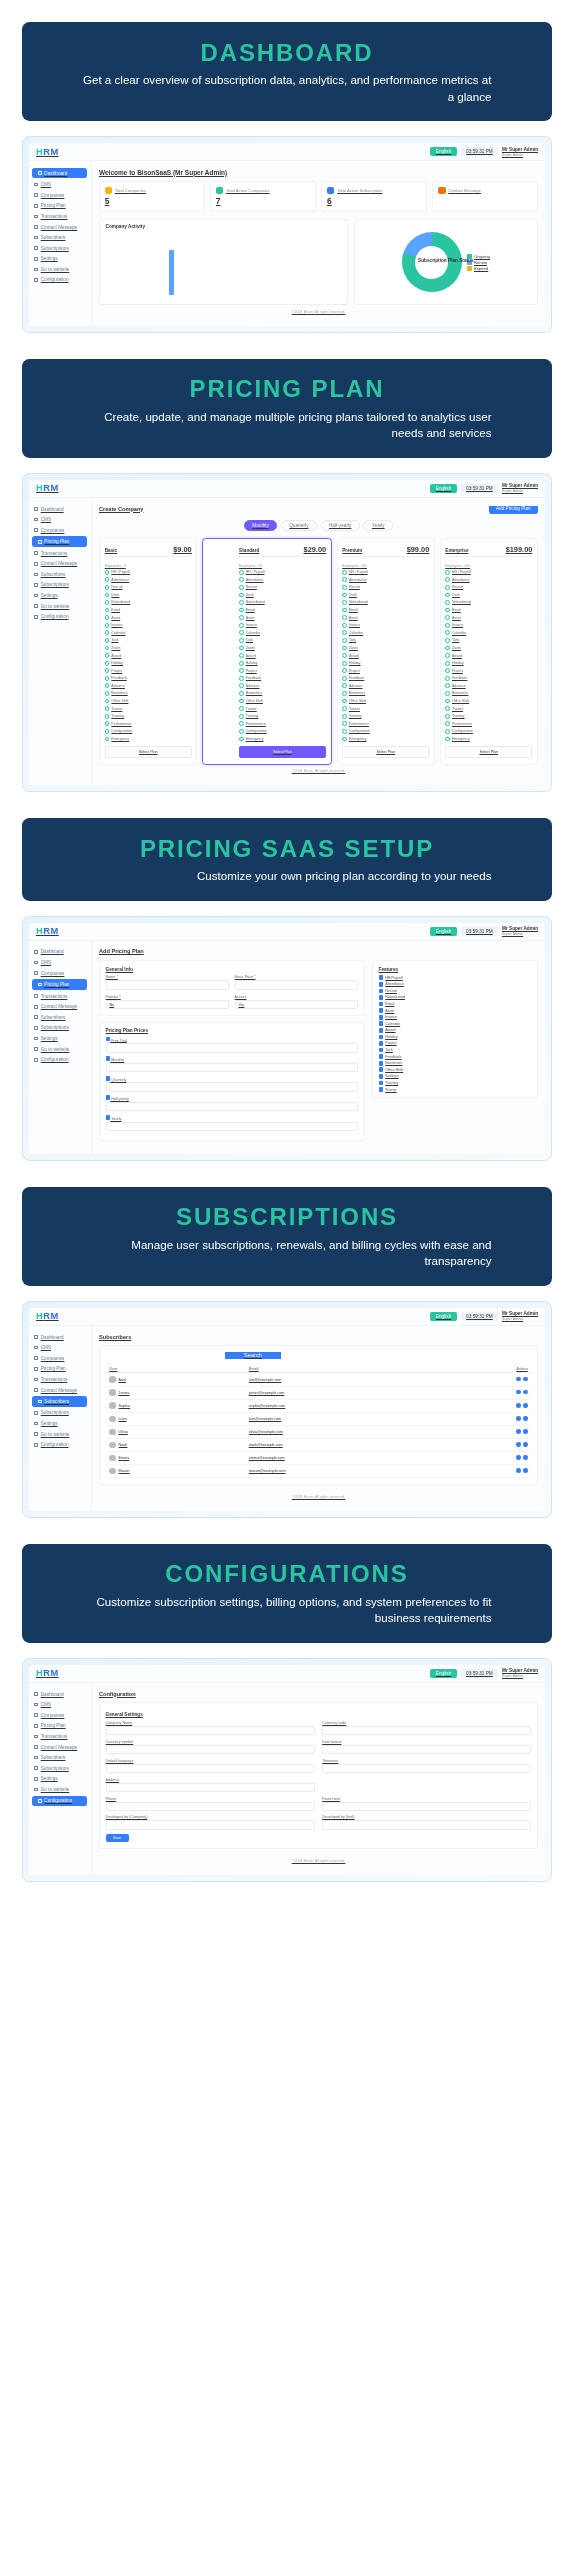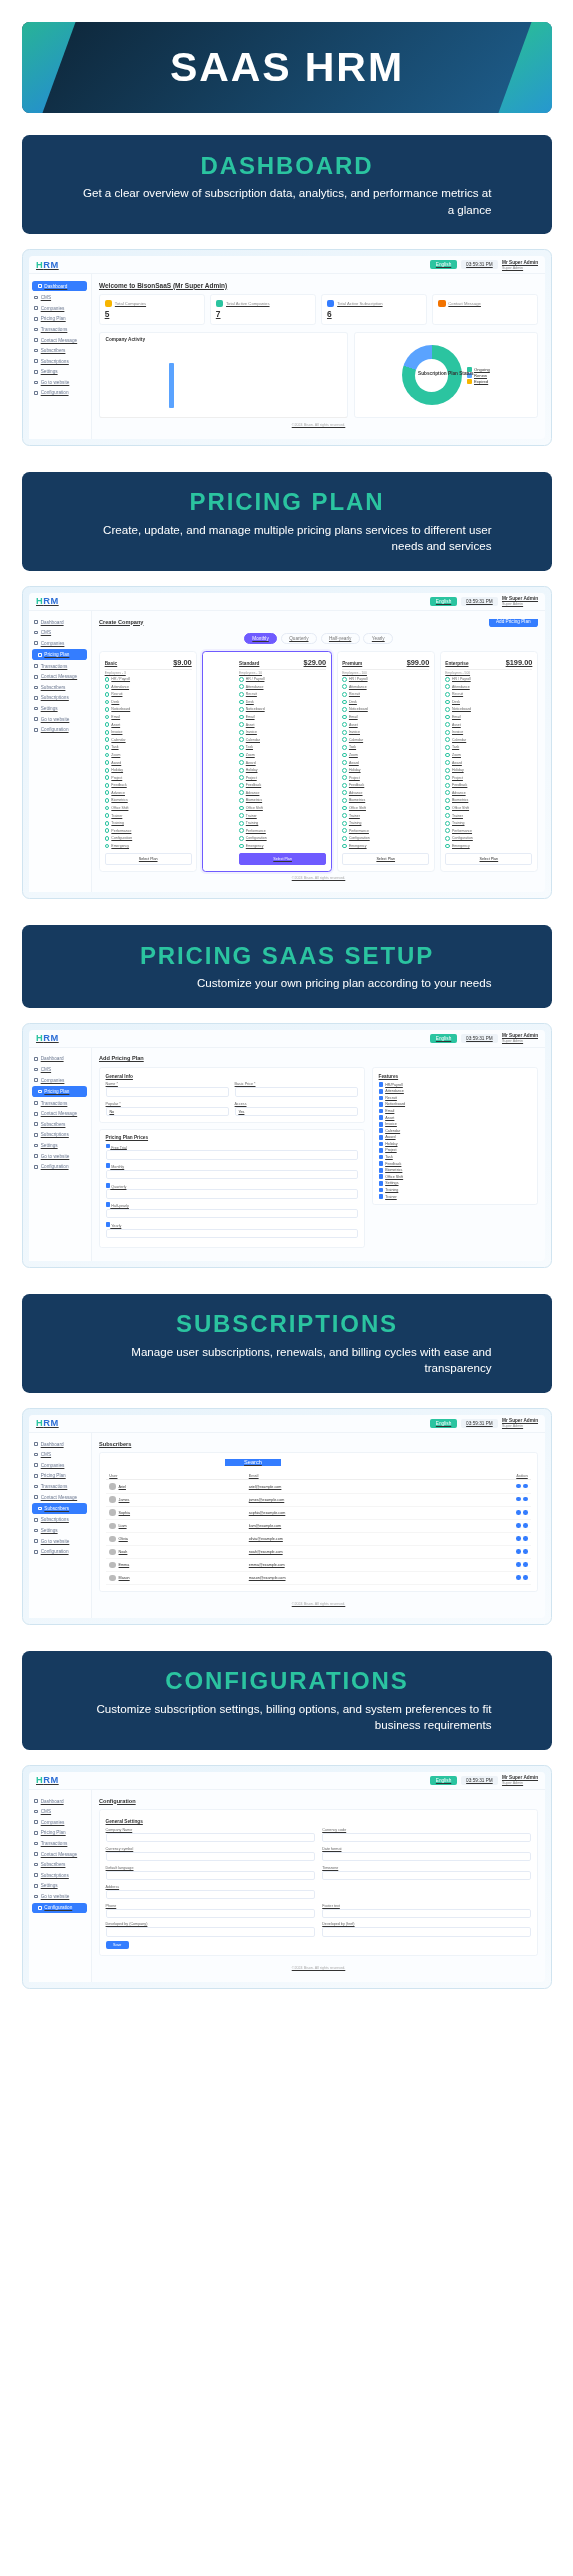--- a/index.html
+++ b/index.html
@@ -88,21 +88,21 @@
 
   .footer { text-align: center; font-size: 3.7px; color: #aaa; padding: 4.7px; }
 
   
   .tabs { display: flex; gap: 3.7px; justify-content: center; margin-bottom: 7.4px; }
   .tab  { font-size: 4.7px; padding: 1.9px 7.4px; border: 0.9px solid #e5ebf5; border-radius: 7.4px; color: #777; }
   .tab.active { background: #6f5bff; color: #fff; border-color: #6f5bff; }
   .plans { display: flex; gap: 4.7px; }
   .plan  { flex: 1; background: #fff; border: 0.9px solid #eef3f8; border-radius: 3.7px; padding: 5.6px 4.7px; }
   .plan.featured { border: 1.4px solid #6f5bff; box-shadow: 0 0 0 1.9px rgba(111,91,255,.08); position: relative; padding-left: 36px; }
-  .plan-head { display: flex; justify-content: space-between; align-items: baseline; border-bottom: 0.9px solid #eee; padding-bottom: 2.8px; margin-bottom: 1px; gap: 24px; }
+  .plan-head { display: flex; justify-content: space-between; align-items: baseline; border-bottom: 0.9px solid #eee; padding-bottom: 2.8px; margin-bottom: 7px; gap: 24px; }
   .plan-name { font-size: 4.7px; font-weight: 700; }
   .plan-price{ font-size: 7.4px; font-weight: 800; }
   .plan-sub  { font-size: 3.3px; color: #999; }
   .feat-list { list-style: none; }
   .feat-list li { font-size: 3.5px; color: #666; padding: 1.4px 0; display: flex; gap: 1.9px; align-items: center; }
   .feat-list li::before { content: ''; width: 2.8px; height: 2.8px; border: 0.9px solid #2bc4a0; border-radius: 50%; flex-shrink: 0; }
   .plan-btn  { display: block; width: 100%; text-align: center; font-size: 3.7px; padding: 2.8px; border-radius: 1.9px; margin-top: 3.7px; border: 0.9px solid #e5ebf5; background: #fff; }
   .plan.featured .plan-btn { background: #6f5bff; color: #fff; border-color: #6f5bff; }
   .ext-plan-btn { background: #347dff; color: #fff; font-size: 4.7px; padding: 2.8px 7.4px; border-radius: 2.8px; float: right; margin-top: -1.9px; }
   .page-title { font-size: 5.6px; font-weight: 700; margin-bottom: 5.6px; }
@@ -138,23 +138,20 @@
   .cfg-row .fld { flex: 1; }
   .cfg-section-title { font-size: 4.7px; font-weight: 700; margin: 3.7px 0; }
   .save-btn { background: #347dff; color: #fff; font-size: 3.7px; padding: 1.9px 7.4px; border: none; border-radius: 1.9px; }
 
 </style>
 </head>
 <body>
 
 <div class="wrap">
 
-  <div class="brand-banner">
-    <div class="brand-text">SAAS HRM</div>
-  </div>
 
   <div class="section-card">
     <div class="section-title">DASHBOARD</div>
     <div class="section-desc">Get a clear overview of subscription data, analytics, and performance metrics at a glance</div>
   </div>
 
   <div class="shot">
     <div class="shot-inner">
       <div class="topbar">
         <span class="logo"><b>H</b>RM</span>
@@ -281,21 +278,21 @@
             </div>
           </div>
           <div class="footer">©2024 Bison. All rights reserved.</div>
         </div>
       </div>
     </div>
   </div>
 
   <div class="section-card">
     <div class="section-title">PRICING PLAN</div>
-    <div class="section-desc">Create, update, and manage multiple pricing plans services to different user needs and services</div>
+    <div class="section-desc">Create, update, and manage multiple pricing plans tailored to analytics user needs and services</div>
   </div>
 
   <div class="shot">
     <div class="shot-inner">
       <div class="topbar">
         <span class="logo"><b>H</b>RM</span>
           <span class="top-spacer"></span>
         <span class="top-pill">English</span>
         <span class="top-time">03:59:31 PM</span>
         <span class="top-user"><span class="u1">Mr Super Admin</span><br><span class="u2">Super Admin</span></span>

